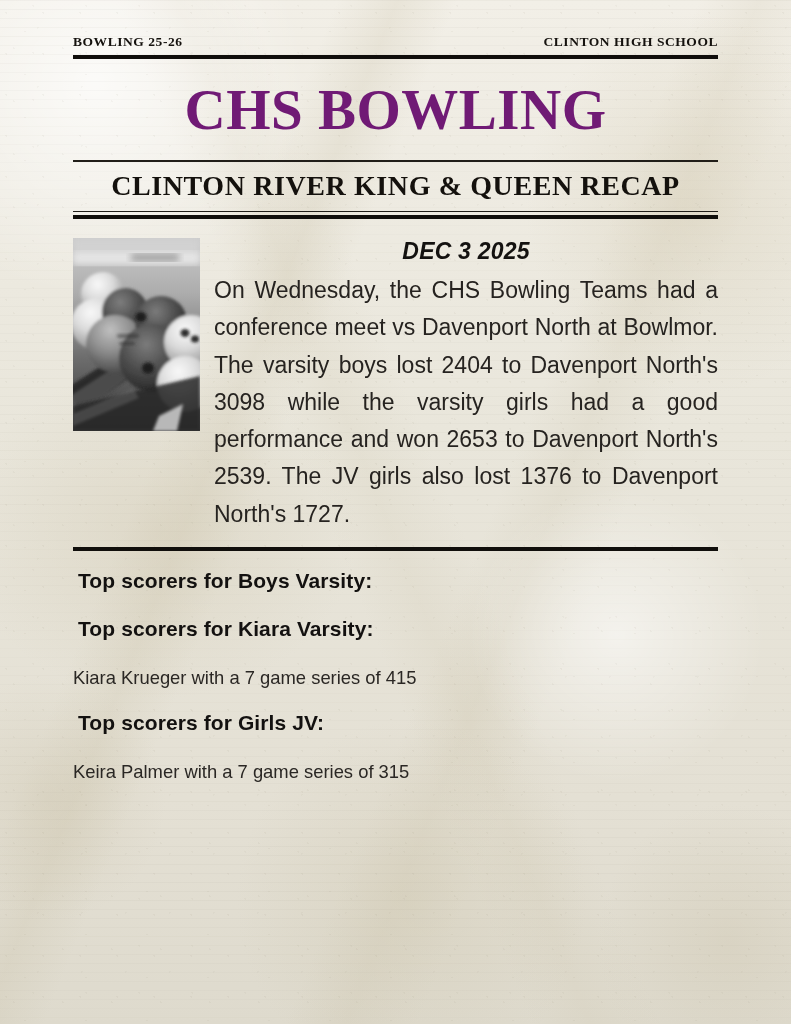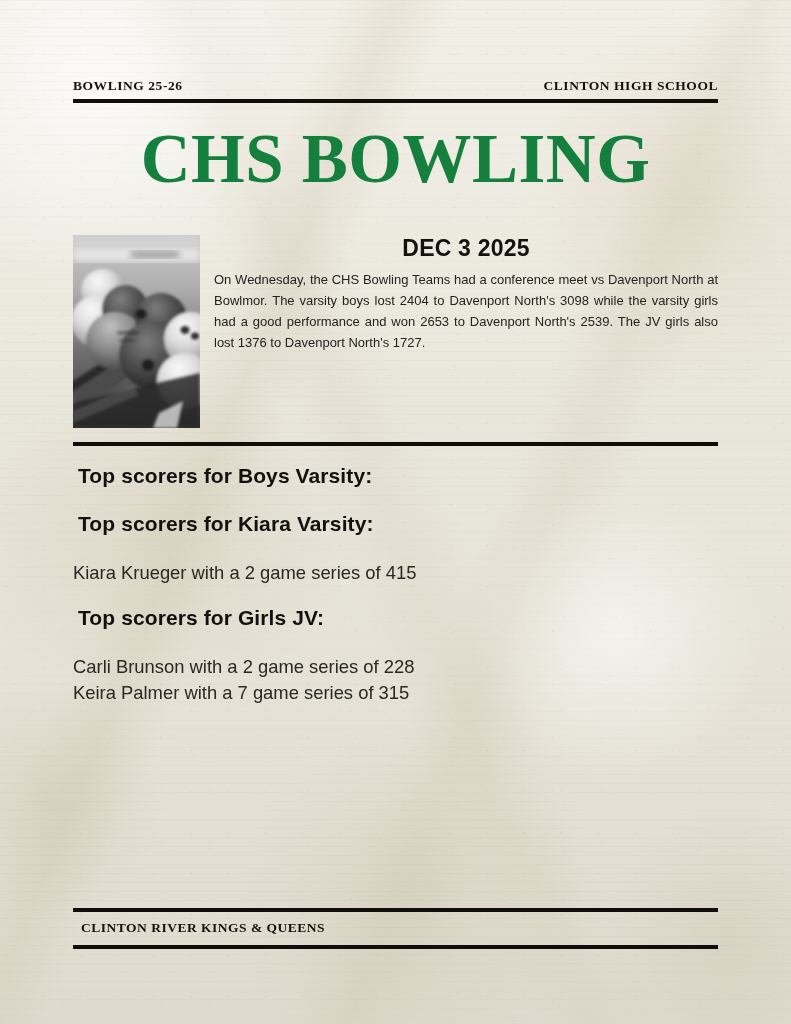--- a/index.html
+++ b/index.html
@@ -69,40 +69,40 @@
   
   .page {
     position:absolute; inset:0;
     z-index:5;
     padding:0 73px;
   }
 
   
   .kicker {
     display:flex; justify-content:space-between; align-items:baseline;
-    padding-top:78px;
+    padding-top:34px;
     font-family:"Liberation Serif", serif;
     font-weight:bold;
     font-size:13.5px;
     letter-spacing:.55px;
     color:#15120e;
   }
   .rule-thick { height:4px; background:#100e0b; }
   .rule-thin  { height:1.5px; background:#211e19; }
 
   .kicker-rule { margin-top:5px; }
 
   .masthead {
     font-family:"Liberation Serif", serif;
     font-weight:bold;
-    font-size:69px;
+    font-size:57px;
     line-height:1;
     text-align:center;
     letter-spacing:.5px;
-    color:#15803d;
+    color:#701a75;
     padding-top:22px;
     padding-bottom:22px;
   }
 
   .subtitle {
     font-family:"Liberation Serif", serif;
     font-size:28px;
     line-height:1;
     text-align:center;
     letter-spacing:.6px;
@@ -133,24 +133,25 @@
   .article-body { flex:1 1 auto; }
 
   .dateline {
     font-family:"Liberation Sans", sans-serif;
     font-weight:bold;
     font-size:23px;
     text-align:center;
     color:#141210;
     letter-spacing:.2px;
     margin-bottom:7px;
+    font-style:italic;
   }
 
   .lede {
-    font-size:13px;
+    font-size:23px;
     line-height:1.62;
     text-align:justify;
     text-justify:inter-word;
     color:#262320;
   }
 
   .article-rule { margin-top:14px; }
 
   
   .section { margin-top:20px; }
@@ -194,20 +195,27 @@
   <header>
 
     <div class="kicker">
       <span>BOWLING 25-26</span>
       <span>CLINTON HIGH SCHOOL</span>
     </div>
     <div class="rule-thick kicker-rule"></div>
 
     <h1 class="masthead">CHS BOWLING</h1>
 
+    <div class="sub-stack">
+      <div class="rule-thin"></div>
+      <h2 class="subtitle">CLINTON RIVER KING &amp; QUEEN RECAP</h2>
+      <div class="rule-thin"></div>
+      <div class="gap"></div>
+      <div class="rule-thick"></div>
+    </div>
 
   </header>
 
   <section class="article">
 
     <figure class="photo">
       <svg viewBox="0 0 127 193" preserveAspectRatio="xMidYMid slice" aria-hidden="true">
         <defs>
           <linearGradient id="bg" x1="0" y1="0" x2="0" y2="1">
             <stop offset="0" stop-color="#c9c9c6"></stop>
@@ -287,33 +295,27 @@
 
     <section class="section">
       <h2>Top scorers for Boys Varsity:</h2>
       <ul>
       </ul>
     </section>
 
     <section class="section">
       <h2>Top scorers for Kiara Varsity:</h2>
       <ul>
-        <li>Kiara Krueger with a 2 game series of 415</li>
+        <li>Kiara Krueger with a 7 game series of 415</li>
       </ul>
     </section>
 
     <section class="section">
       <h2>Top scorers for Girls JV:</h2>
       <ul>
-        <li>Carli Brunson with a 2 game series of 228</li>
         <li>Keira Palmer with a 7 game series of 315</li>
       </ul>
     </section>
 
   </div>
 
-  <footer class="footer">
-    <div class="rule-thick"></div>
-    <div class="label">CLINTON RIVER KINGS &amp; QUEENS</div>
-    <div class="rule-thick"></div>
-  </footer>
 
 </div>
 
 </body></html>

